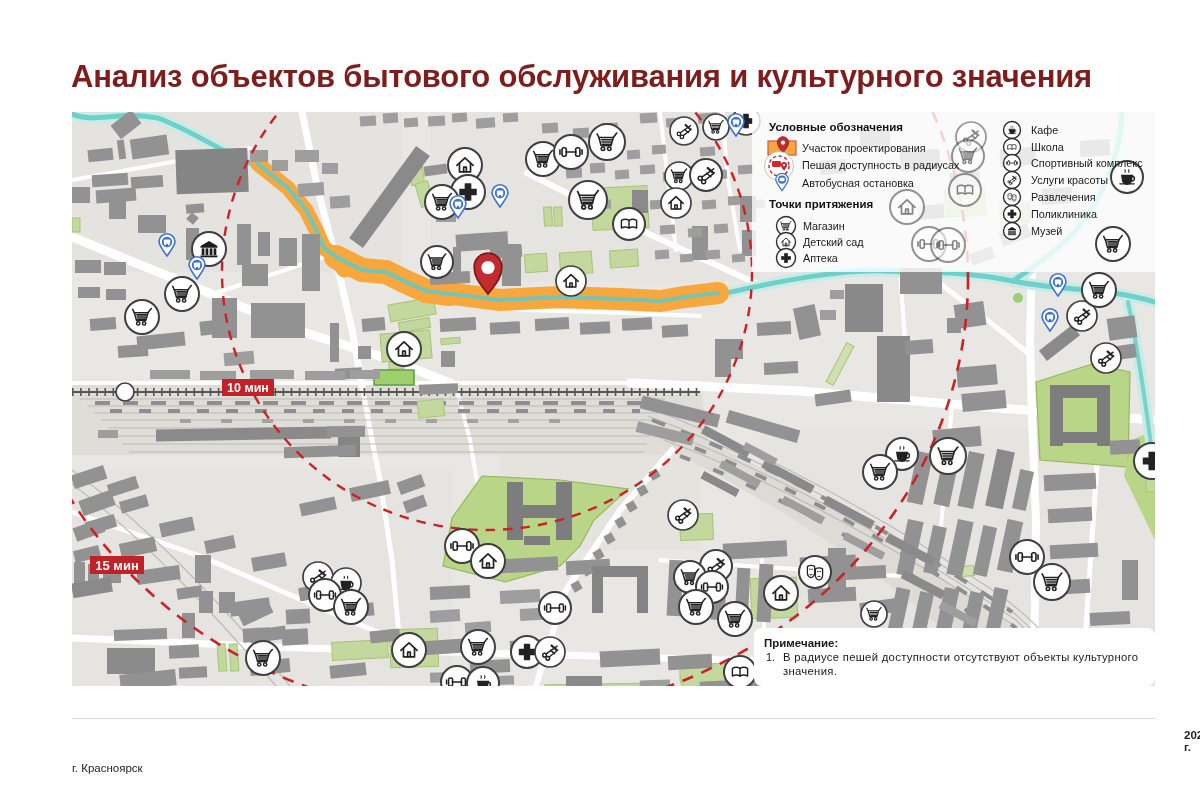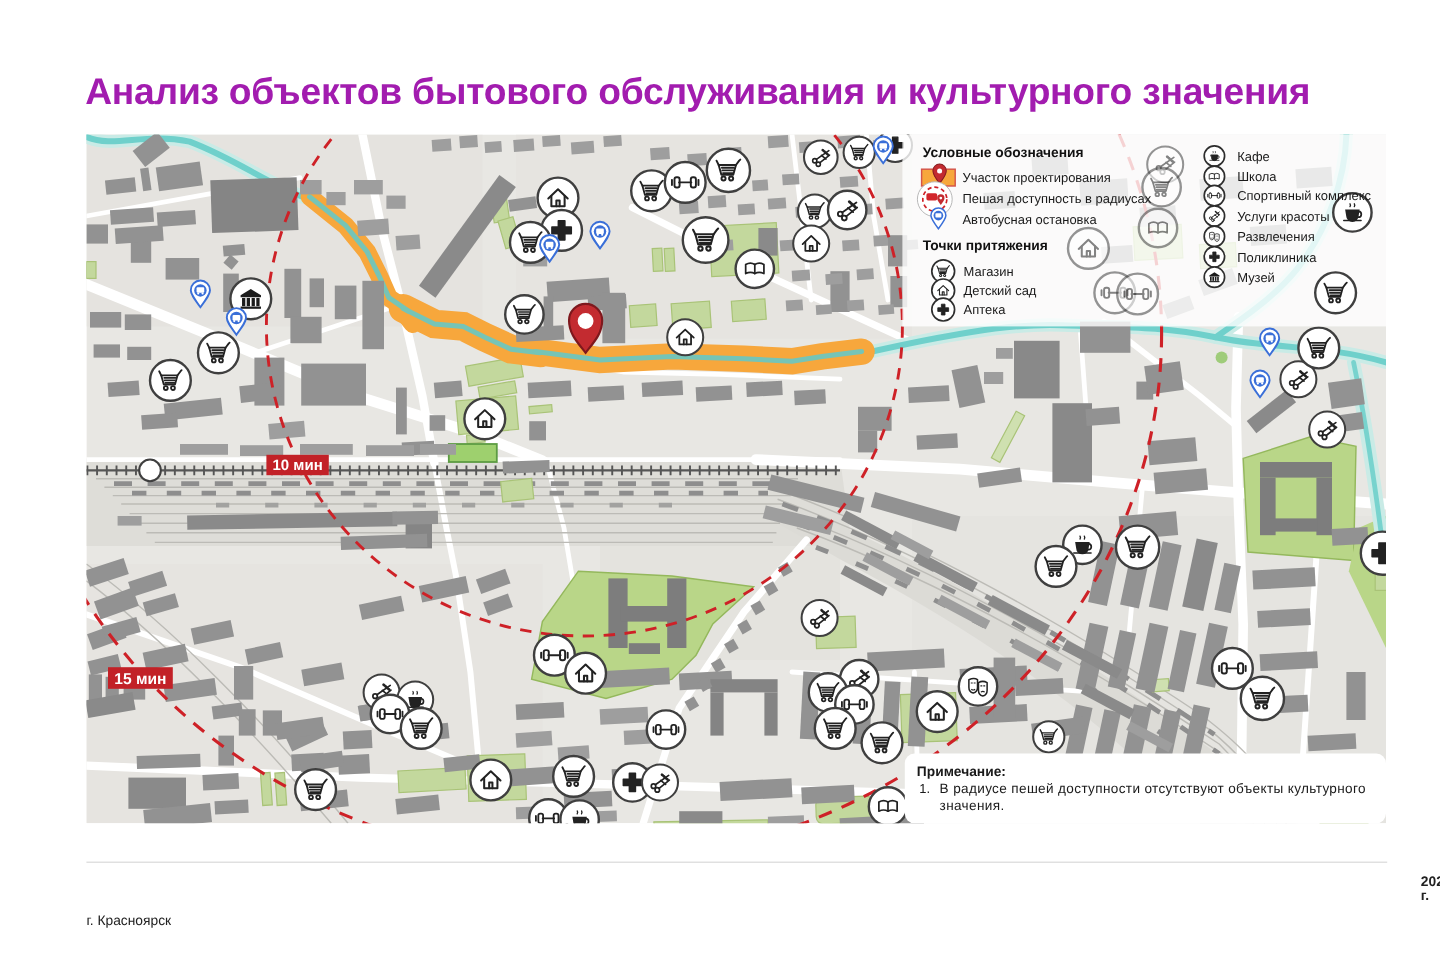--- a/index.html
+++ b/index.html
@@ -1,18 +1,18 @@
 <!DOCTYPE html>
 <html lang="ru"><head>
 <meta charset="utf-8">
 <title>Анализ объектов</title>
 <style>
   html,body{margin:0;padding:0;}
   body{width:1200px;height:800px;background:#ffffff;font-family:"Liberation Sans",sans-serif;position:relative;overflow:hidden;}
-  .title{position:absolute;left:71px;top:59px;font-size:31px;font-weight:bold;color:#a21caf;letter-spacing:-0.2px;white-space:nowrap;}
+  .title{position:absolute;left:71px;top:59px;font-size:31px;font-weight:bold;color:#7f1d1d;letter-spacing:-0.2px;white-space:nowrap;}
   .mapwrap{position:absolute;left:72px;top:112px;width:1083px;height:574px;}
   .footline{position:absolute;left:72px;width:1084px;top:718px;border-top:1px solid #d9d9d9;}
   .footL{position:absolute;left:72px;top:762px;font-size:11.5px;color:#222;}
   .footR{position:absolute;left:1184px;top:729px;font-size:11.5px;color:#222;font-weight:bold;}
 </style>
 </head>
 <body>
 
 <div class="title">Анализ объектов бытового обслуживания и культурного значения</div>
 

